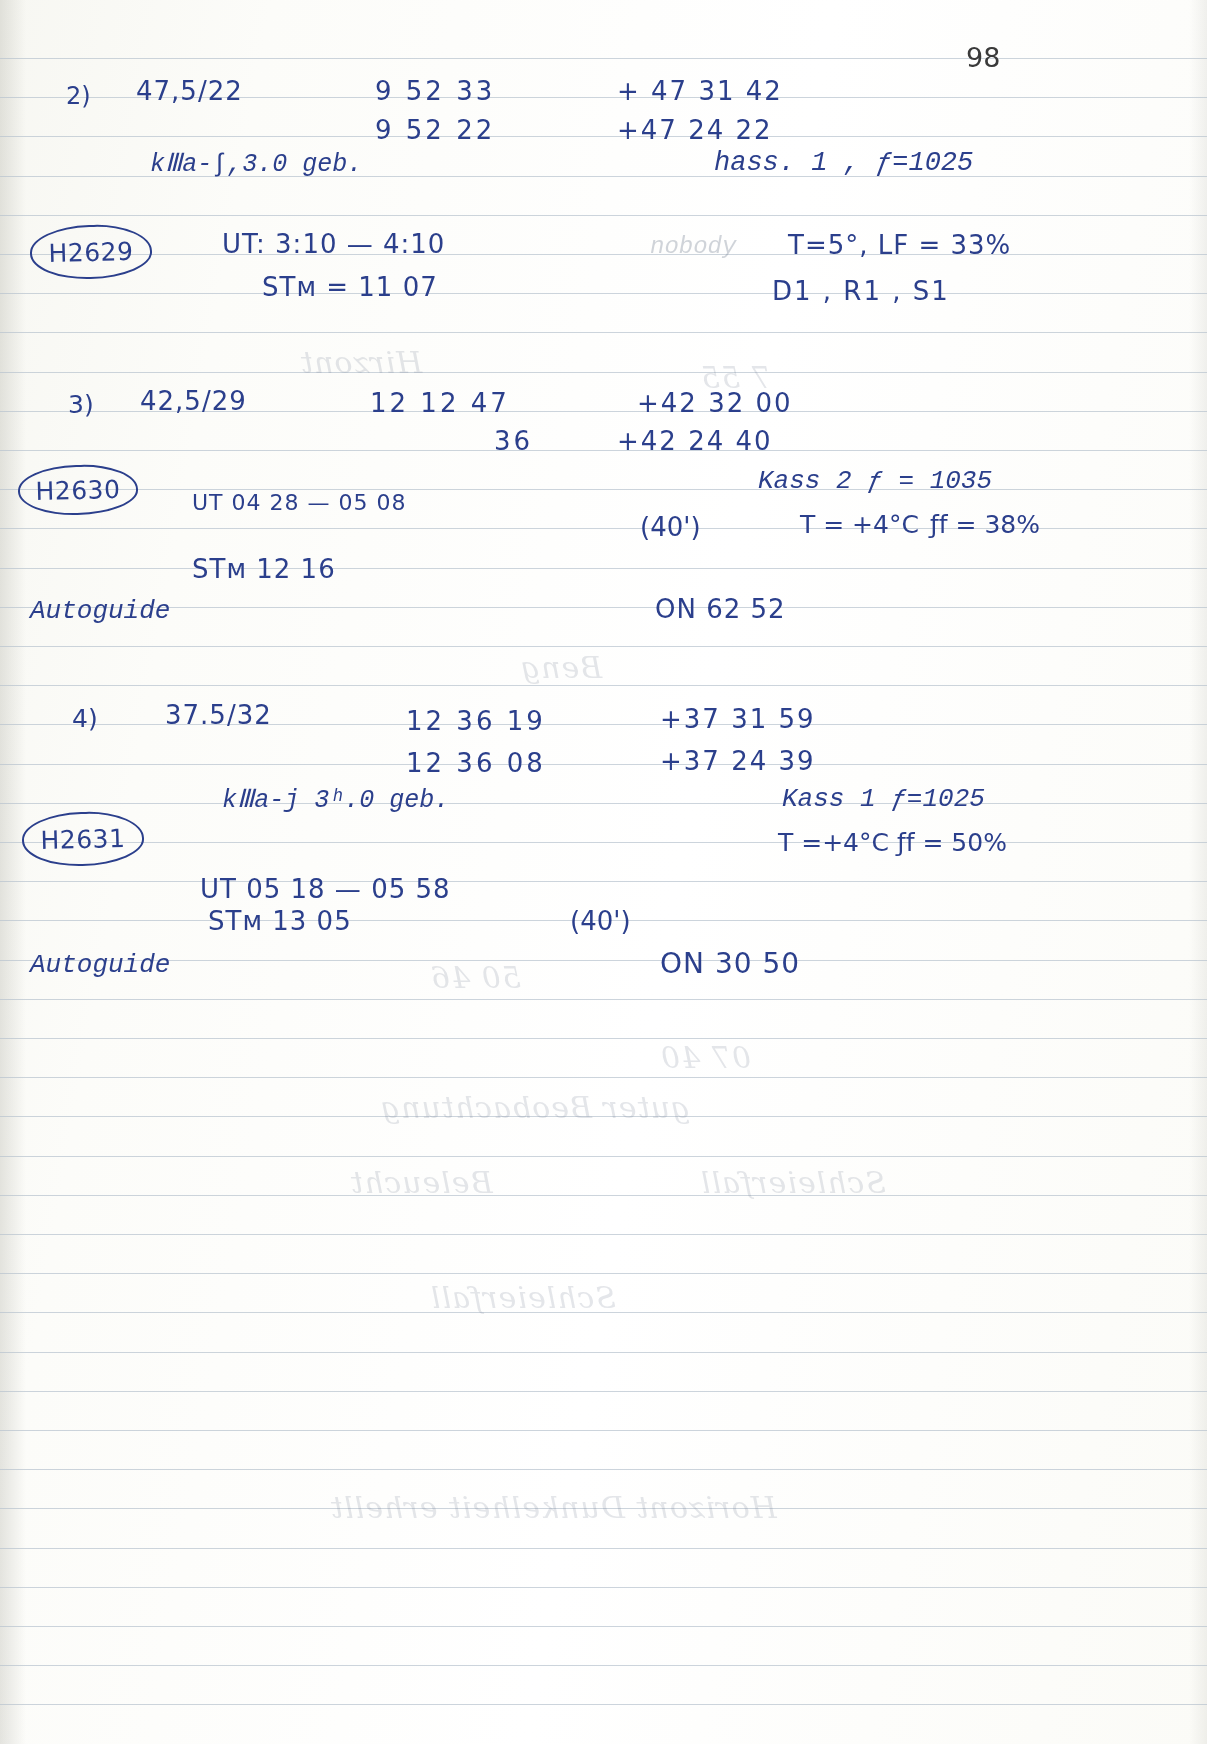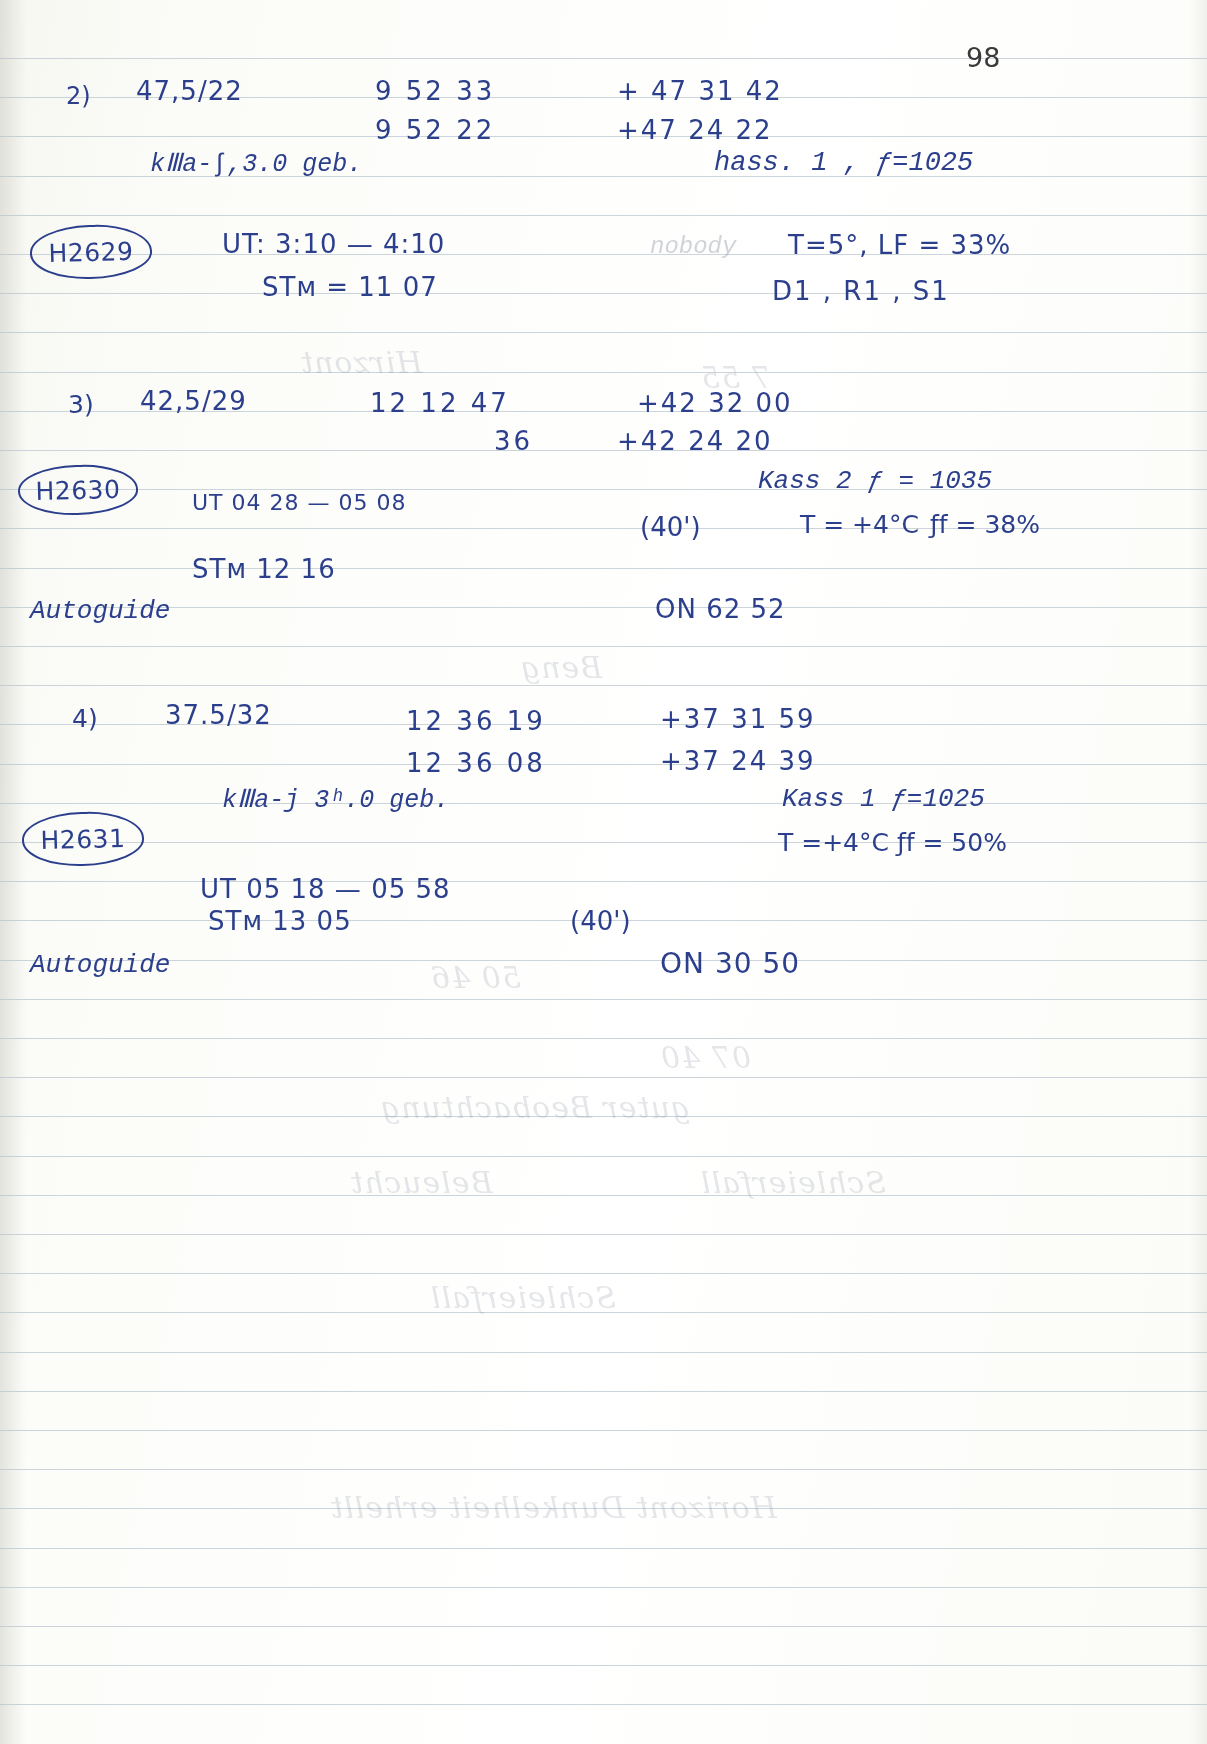--- a/index.html
+++ b/index.html
@@ -178,21 +178,21 @@
   <div class="hw block" style="left:262px; top:274px; font-size:26px; letter-spacing:1px;text-align:center;">STм = 11 07</div>
   <div class="hw script" style="left:650px; top:235px; font-size:24px; color:rgba(120,132,150,0.35);">nobody</div>
   <div class="hw block" style="left:788px; top:232px; font-size:26px; letter-spacing:1px;">T=5°, LF = 33%</div>
   <div class="hw block" style="left:772px; top:278px; font-size:26px; letter-spacing:2px;">D1 , R1 , S1</div>
 
   <div class="hw block" style="left:68px; top:392px; font-size:25px;">3)</div>
   <div class="hw block" style="left:140px; top:388px; font-size:26px; letter-spacing:1px;">42,5/29</div>
   <div class="hw block" style="left:370px; top:390px; font-size:26px; letter-spacing:3px;">12   12   47</div>
   <div class="hw block" style="left:494px; top:428px; font-size:26px; letter-spacing:3px;">36</div>
   <div class="hw block" style="left:617px; top:390px; font-size:26px; letter-spacing:2px;margin-left:20px;">+42   32   00</div>
-  <div class="hw block" style="left:617px; top:428px; font-size:26px; letter-spacing:2px;">+42   24   20</div>
+  <div class="hw block" style="left:617px; top:428px; font-size:26px; letter-spacing:2px;">+42   24   40</div>
 
   <div class="hw script" style="left:758px; top:468px; font-size:26px;">Kass 2   ƒ = 1035</div>
 
   <div class="circle-id" style="left:18px; top:465px; width:116px; height:46px;">H2630</div>
 
   <div class="hw block" style="left:192px; top:492px; font-size:22px; letter-spacing:1px;">UT  04 28   —   05 08</div>
   <div class="hw block" style="left:640px; top:514px; font-size:26px;">(40')</div>
   <div class="hw block" style="left:800px; top:512px; font-size:25px;">T = +4°C</div>
   <div class="hw block" style="left:930px; top:512px; font-size:25px;">ƒf = 38%</div>
   <div class="hw block" style="left:192px; top:556px; font-size:26px; letter-spacing:1px;">STм   12 16</div>

